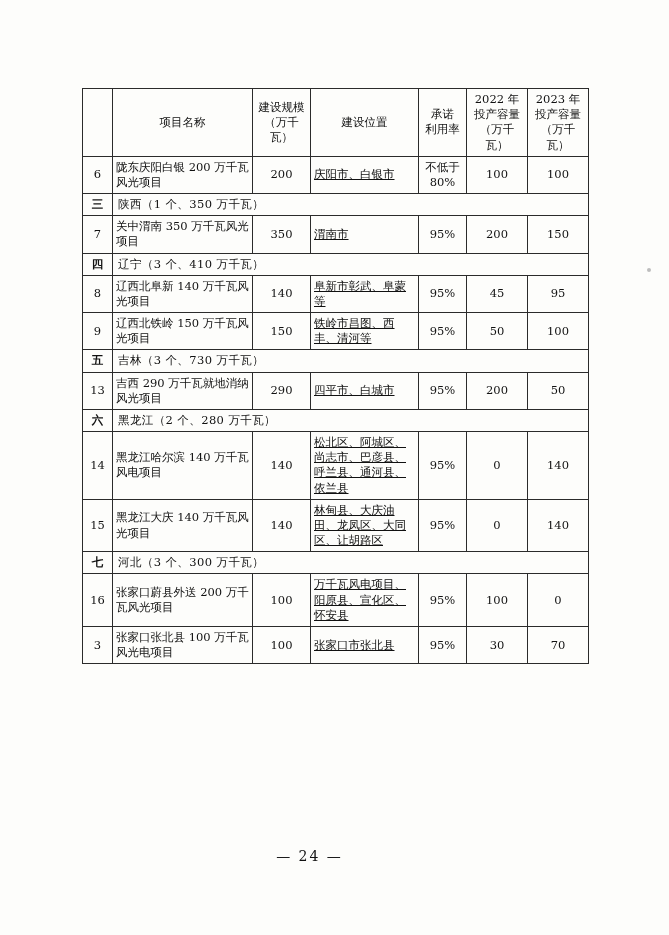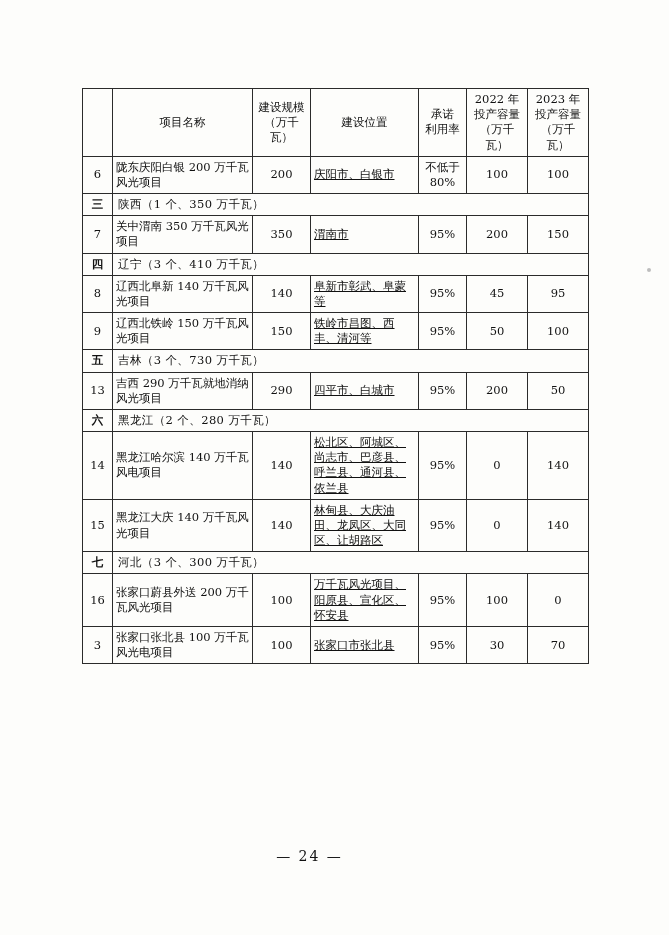--- a/index.html
+++ b/index.html
@@ -247,21 +247,21 @@
 
         <tr class="section">
           <td class="sec-idx">七</td>
           <td class="sec-title" colspan="6">河北（3 个、300 万千瓦）</td>
         </tr>
 
         <tr>
           <td class="idx">16</td>
           <td class="name">张家口蔚县外送 200 万千瓦风光项目</td>
           <td class="num">100</td>
-          <td class="loc">万千瓦风光项目、阳原县、宣化区、怀安县</td>
+          <td class="loc">万千瓦风电项目、阳原县、宣化区、怀安县</td>
           <td class="num">95%</td>
           <td class="num">100</td>
           <td class="num">0</td>
         </tr>
 
         <tr>
           <td class="idx">3</td>
           <td class="name">张家口张北县 100 万千瓦风光电项目</td>
           <td class="num">100</td>
           <td class="loc">张家口市张北县</td>

